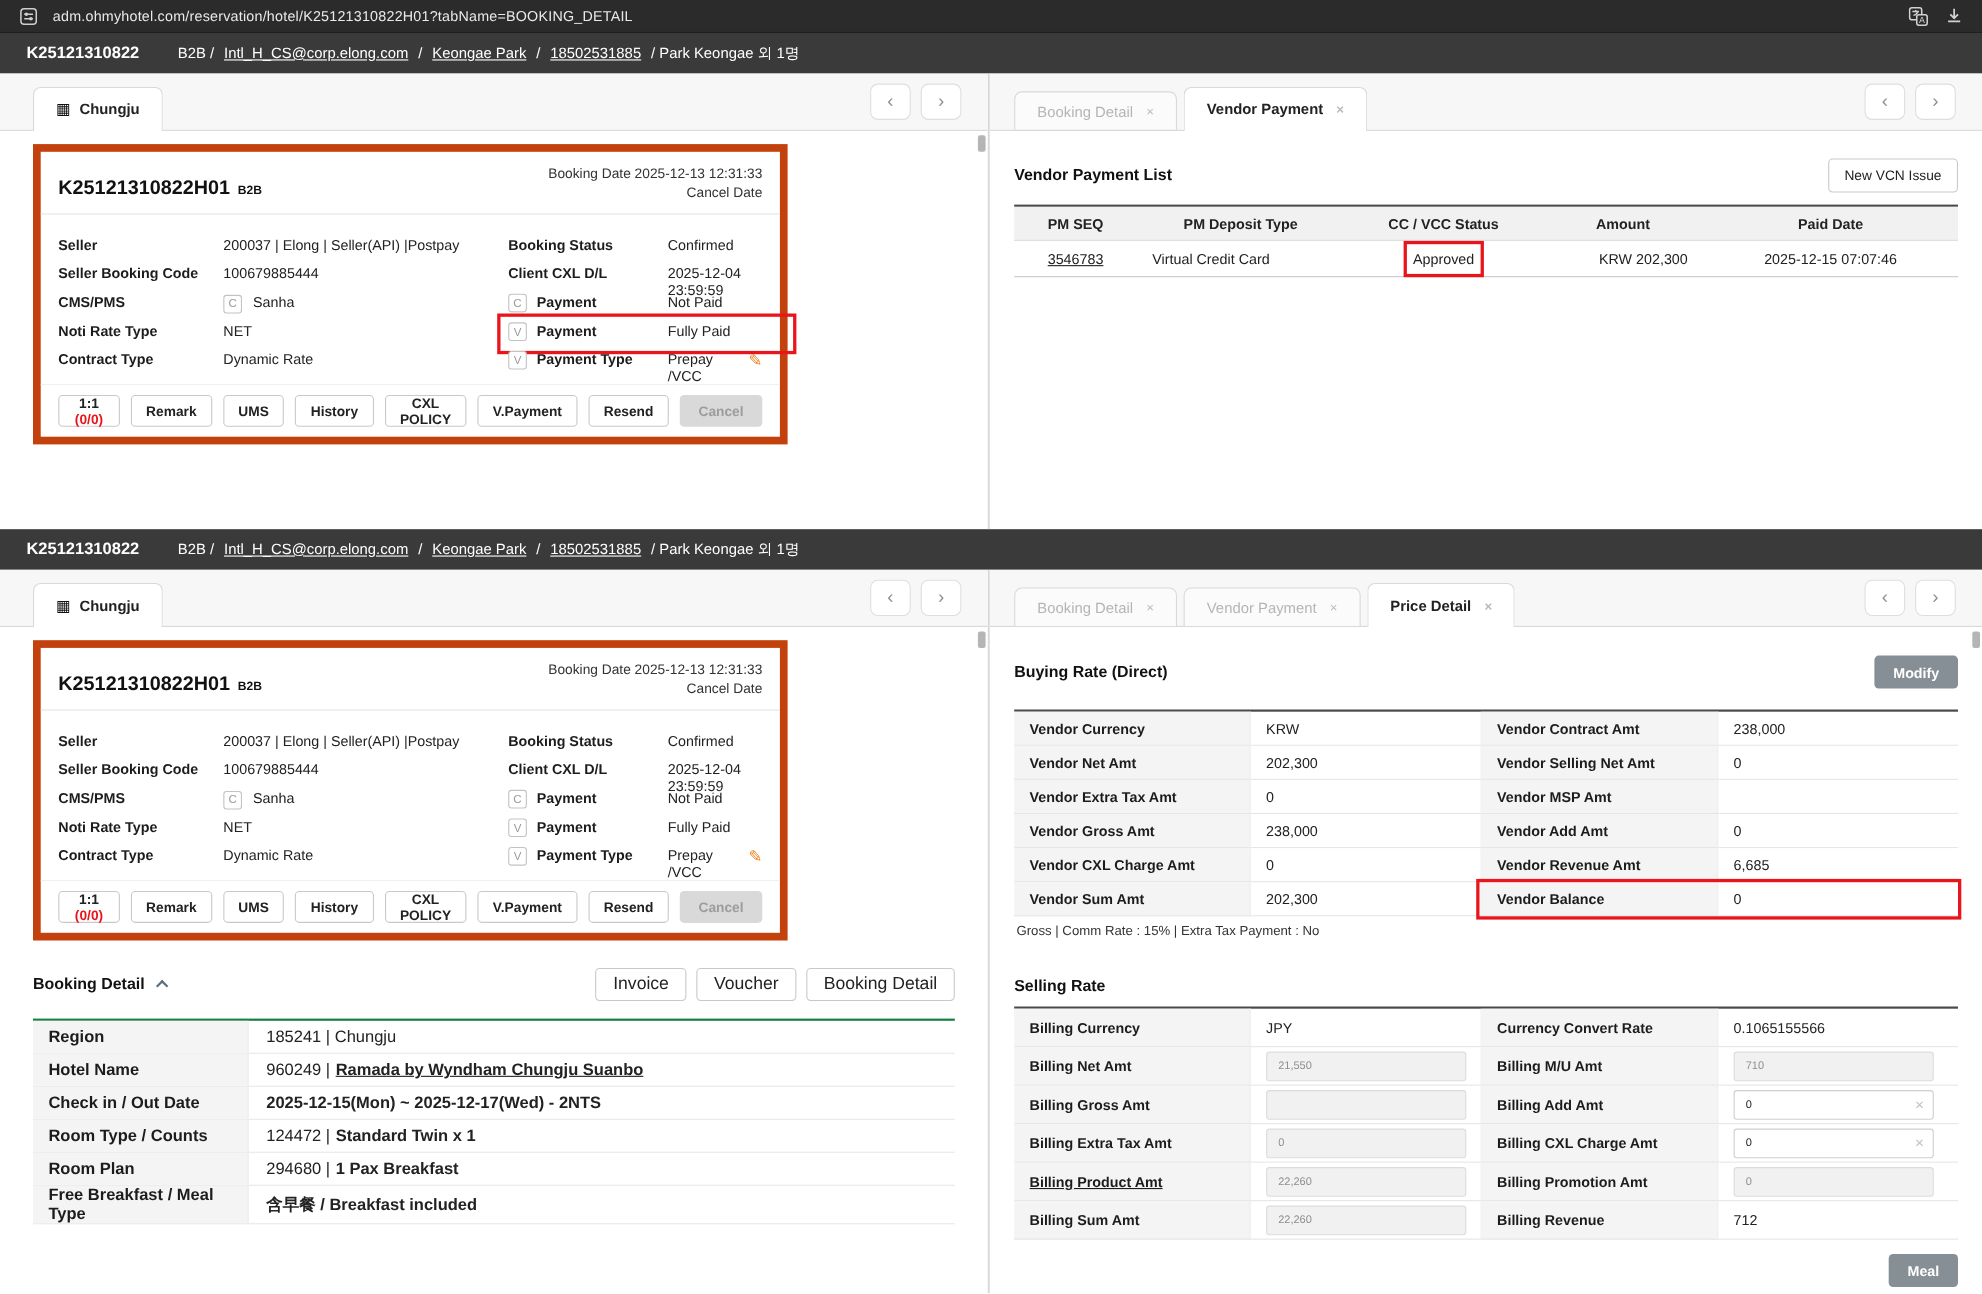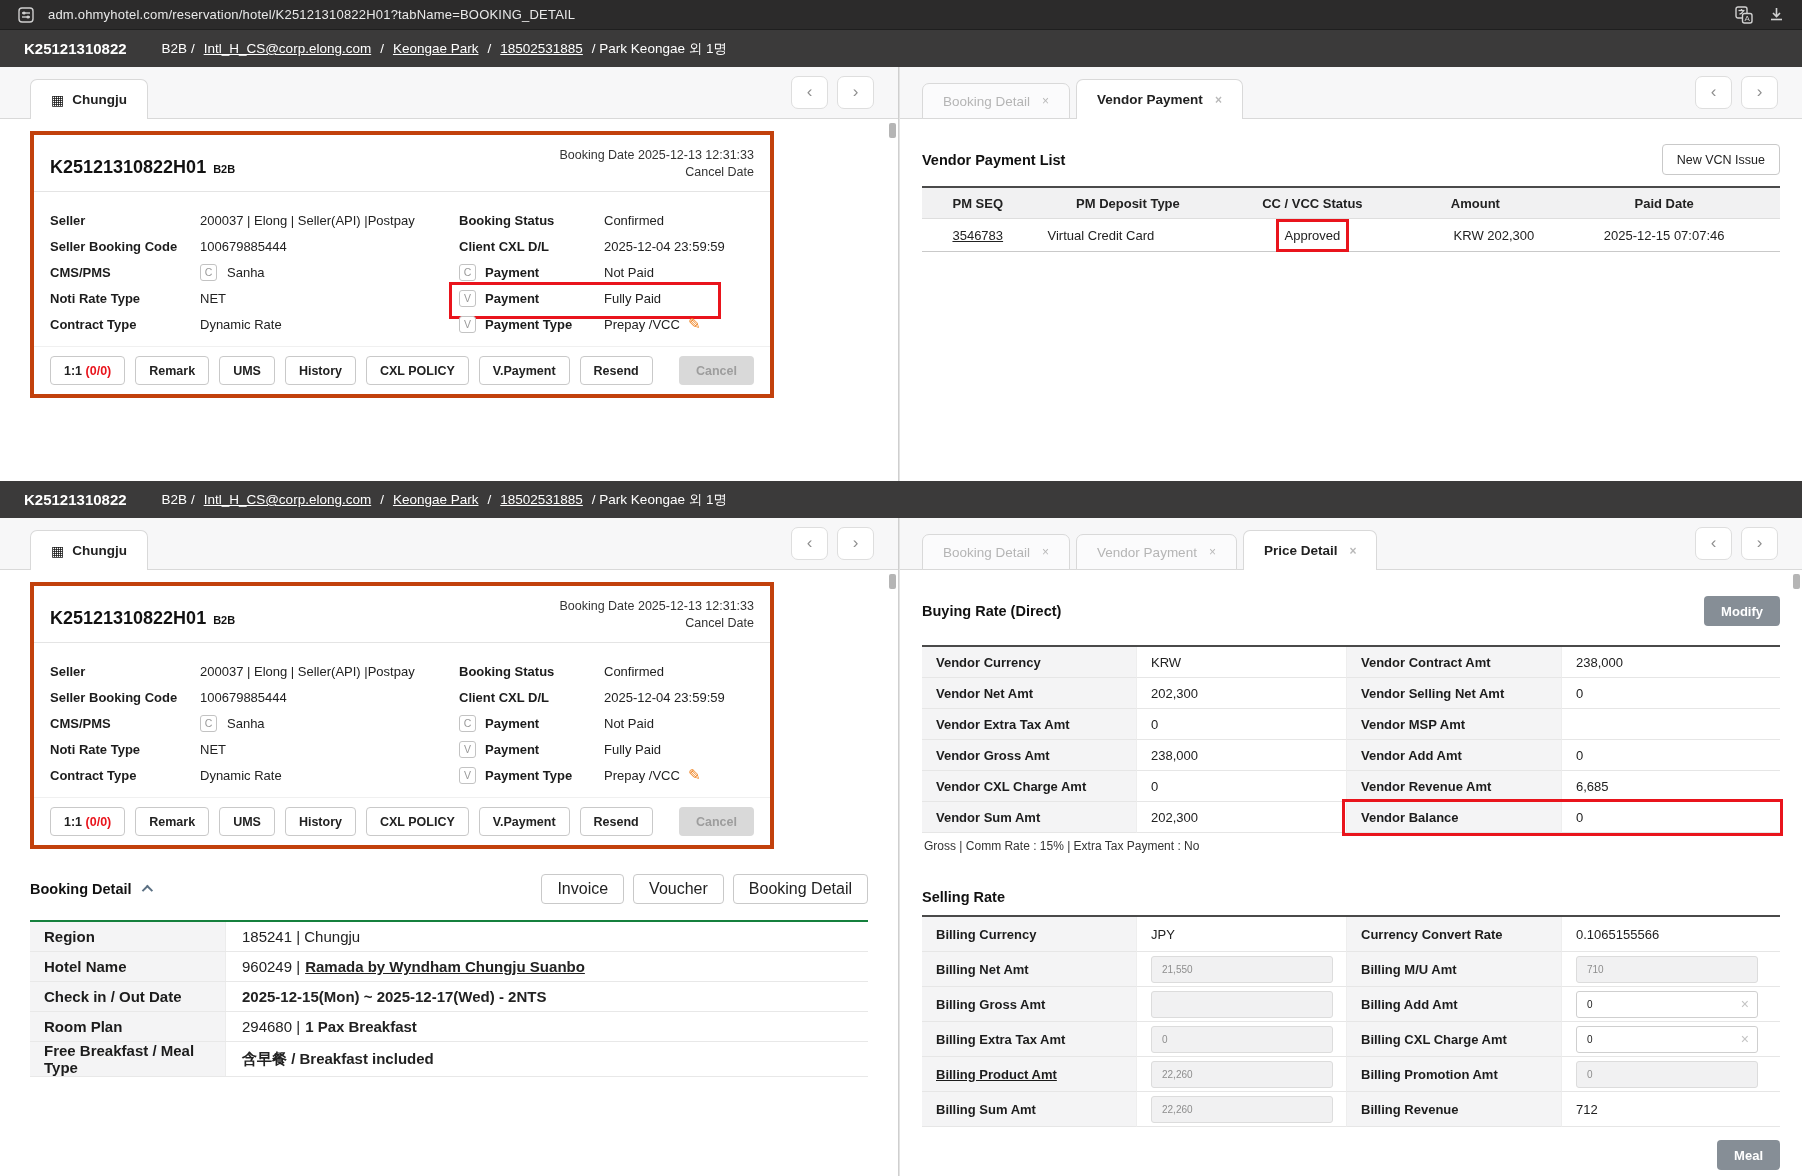--- a/index.html
+++ b/index.html
@@ -32,31 +32,31 @@
   .tabstrip{height:52px;background:#f7f7f8;border-bottom:1px solid #d9d9d9;display:flex;align-items:flex-end;padding-left:30px;position:relative;}
   .pane-right .tabstrip{padding-left:22px;}
   .tab{display:flex;align-items:center;gap:8px;height:40px;padding:0 20px;background:#fff;border:1px solid #d9d9d9;border-bottom:none;border-radius:7px 7px 0 0;font-size:13.5px;font-weight:700;color:#222;margin-bottom:-1px;z-index:2;cursor:pointer;}
   .tab.inactive{height:36px;background:#fbfbfc;color:#b5b5b5;font-weight:400;border-bottom:1px solid #d9d9d9;margin-bottom:-1px;margin-right:6px;z-index:1;}
   .tab-x{font-size:12px;color:#b9b9b9;margin-left:4px;cursor:pointer;}
   .hotel-glyph{font-size:14px;color:#111;}
   .navbtns{position:absolute;right:24px;top:9px;display:flex;gap:9px;}
   .navbtn{width:37px;height:33px;background:#fff;border:1px solid #dedede;border-radius:7px;display:flex;align-items:center;justify-content:center;color:#8f8f8f;font-size:17px;cursor:pointer;padding-bottom:2px;}
 
   
-  .card{margin:12px 0 0 30px;width:744px;border:4px solid #c2410c;background:#fff;}
+  .card{margin:12px 0 0 30px;width:686px;border:7px solid #c2410c;background:#fff;}
   .card-head{display:flex;justify-content:space-between;padding:12px 16px 10px;border-bottom:1px solid #e4e4e4;}
   .card-title{display:flex;align-items:baseline;gap:7px;padding-top:10px;}
   .ct-code{font-size:18px;font-weight:700;color:#111;}
   .ct-badge{font-size:11px;font-weight:700;color:#111;}
   .card-dates{text-align:right;font-size:12.5px;color:#333;line-height:17px;}
   .card-fields{display:flex;padding:20px 16px 14px;}
   .fcol{display:flex;flex-direction:column;gap:10px;}
   .fcol-l{width:409px;}
   .fcol-r{flex:1;}
-  .frow{display:flex;align-items:center;height:16px;font-size:13px;position:relative;}
+  .frow{display:flex;align-items:flex-start;height:16px;font-size:13px;position:relative;}
   .flabel{font-weight:700;color:#1c1c1c;flex:0 0 auto;}
   .fcol-l .flabel{width:150px;}
   .fcol-r .flabel{width:145px;}
   .fcol-r .has-badge .flabel{width:119px;}
   .fbadge{width:17px;height:17px;border:1px solid #c3c3c3;border-radius:3px;color:#9a9a9a;font-size:10.5px;display:inline-flex;align-items:center;justify-content:center;margin-right:9px;flex:0 0 auto;background:#fff;}
   .fvalue{color:#222;}
   .fvalue .fbadge{margin-right:10px;}
   .vhl::after{content:"";position:absolute;left:-10px;top:-8px;width:266px;height:31px;border:3px solid #e9141c;pointer-events:none;}
   .edit-pencil{color:#ef7f1a;font-size:15px;margin-left:8px;cursor:pointer;display:inline-block;}
   .card-actions{display:flex;align-items:center;gap:10px;padding:0 16px;height:48px;border-top:1px solid #f0f0f0;}
@@ -421,20 +421,27 @@
           <div class="bd-value">
               <span>960249 |</span>
               <span class="bd-hotel-link">Ramada by Wyndham Chungju Suanbo</span>
             </div>
         </div>
         <div class="bd-row">
           <div class="bd-label">Check in / Out Date</div>
           <div class="bd-value bold">2025-12-15(Mon) ~ 2025-12-17(Wed) - 2NTS</div>
         </div>
         <div class="bd-row">
+          <div class="bd-label">Room Type / Counts</div>
+          <div class="bd-value">
+              <span>124472 |</span>
+              <span class="bd-bold-after">Standard Twin x 1</span>
+            </div>
+        </div>
+        <div class="bd-row">
           <div class="bd-label">Room Plan</div>
           <div class="bd-value">
               <span>294680 |</span>
               <span class="bd-bold-after">1 Pax Breakfast</span>
             </div>
         </div>
         <div class="bd-row">
           <div class="bd-label">Free Breakfast / Meal Type</div>
           <div class="bd-value bold">含早餐 / Breakfast included</div>
         </div>

